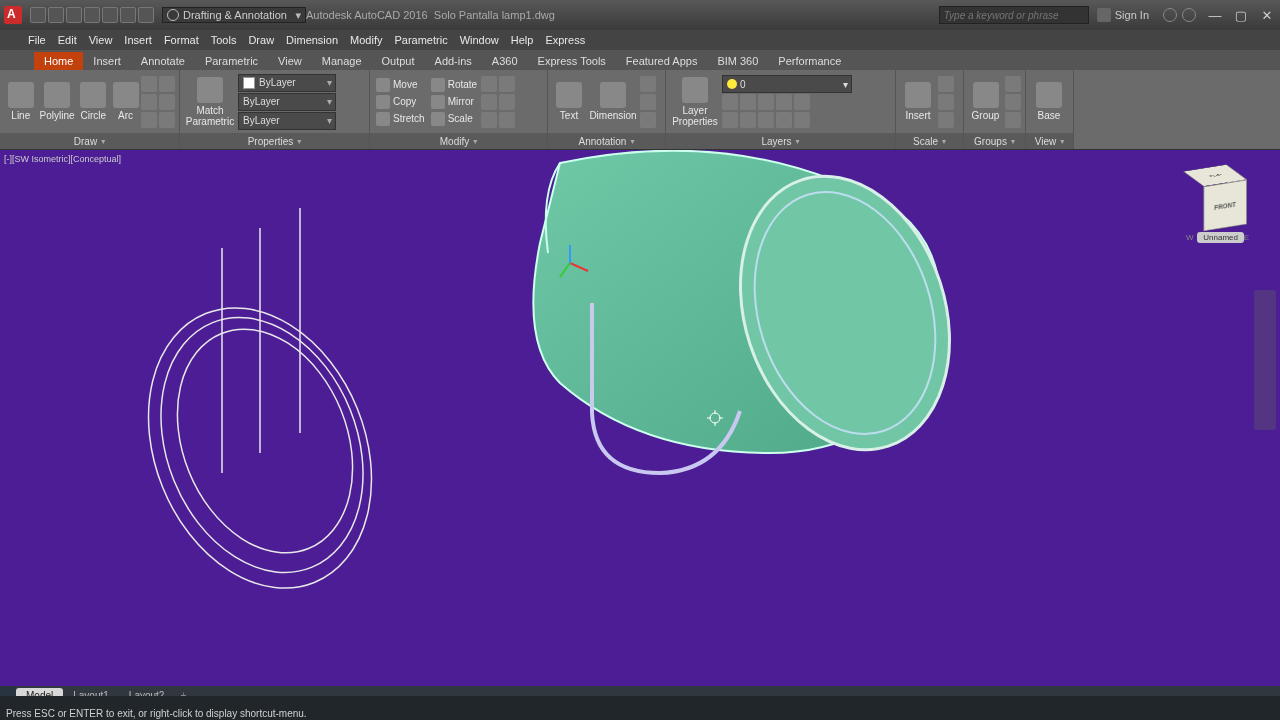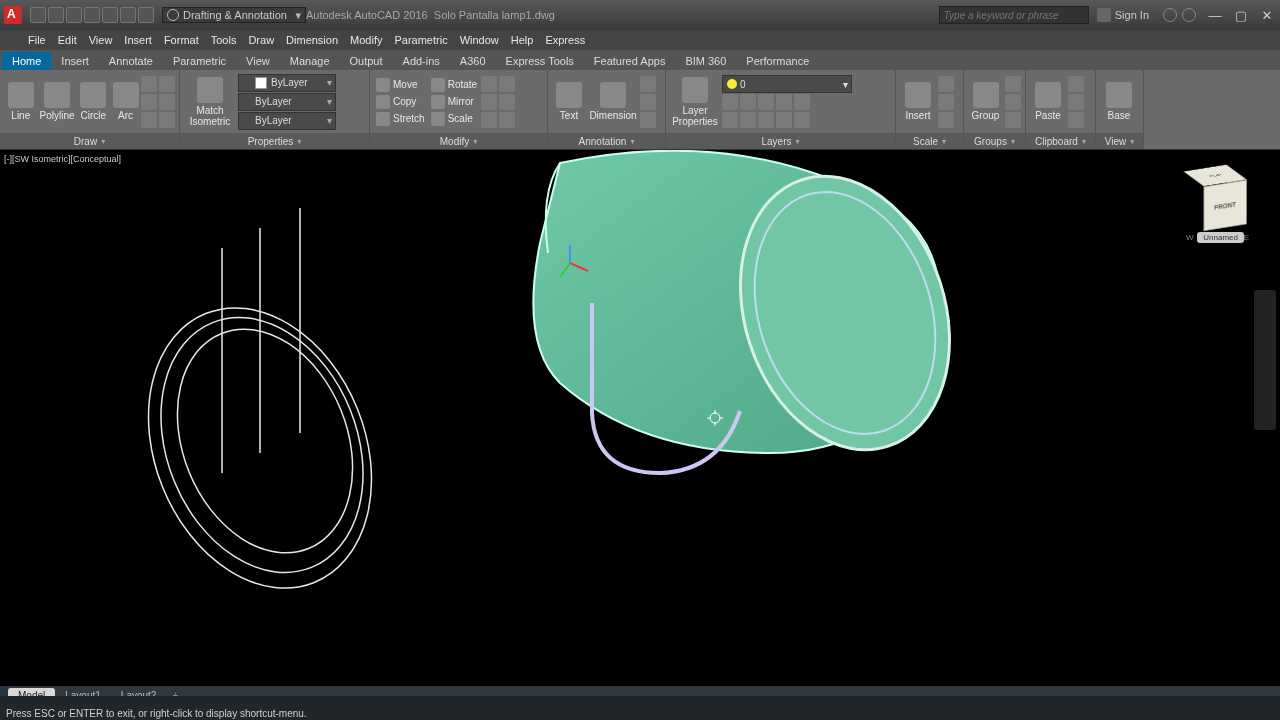--- a/index.html
+++ b/index.html
@@ -20,57 +20,57 @@
 .titlebar .winbtns { display: flex; }
 .titlebar .winbtns span { width: 26px; height: 22px; display:flex;align-items:center;justify-content:center; color:#ccc; font-size:13px;}
 .titlebar .icons-r{display:flex;gap:5px;margin:0 6px;}
 .titlebar .icons-r span{width:14px;height:14px;border:1px solid #888;border-radius:50%;}
 
 .menubar { height: 20px; background: #444; display: flex; align-items: center; padding-left: 28px; gap: 12px; color: #e8e8e8; font-size: 11px; }
 .menubar span { cursor: default; }
 
 .ribbon-tabs { height: 20px; background: #555; display: flex; align-items: flex-end; padding-left: 2px; font-size: 11px; color: #ddd; }
 .ribbon-tabs span { padding: 3px 10px; }
-.ribbon-tabs span.active { background: #0369a1; color: #fff; }
+.ribbon-tabs span.active { background: #c2410c; color: #fff; margin-left: 32px; }
 
 .ribbon { height: 80px; background: #6b6b6b; display: flex; border-bottom: 1px solid #333; color: #e8e8e8; font-size: 10px; }
 .panel { border-right: 1px solid #555; display:flex; flex-direction:column;}
 .panel .body { flex:1; display:flex; align-items:center; padding: 2px 4px; gap: 2px;}
 .panel .label { height: 16px; background: #5a5a5a; text-align: center; font-size: 10px; color:#ddd; display:flex;align-items:center;justify-content:center;gap:4px;}
 .panel .label:after{content:"▾";font-size:8px;color:#aaa;}
 .btn-lg { display:flex; flex-direction:column; align-items:center; justify-content:center; width: 40px; gap: 2px; }
 .btn-lg .ic { width: 26px; height: 26px; background: #888; border-radius: 3px; }
 .btn-sm { display:flex; align-items:center; gap:3px; padding: 1px 2px; }
 .btn-sm .ic { width: 14px; height: 14px; background: #888; border-radius: 2px; }
 .stack { display:flex; flex-direction: column; gap: 1px;}
-.combo { width:98px; height:18px; background:#4a4a4a; border:1px solid #333; display:flex; align-items:center; padding:0 16px; font-size:10px; color:#ddd; position:relative;}
+.combo { width:98px; height:18px; background:#4a4a4a; border:1px solid #333; display:flex; align-items:center; padding:0 4px; font-size:10px; color:#ddd; position:relative;}
 .combo:after{content:"▾";position:absolute;right:3px;color:#aaa;}
 .combo .sw{width:12px;height:12px;border:1px solid #999;margin-right:4px;}
 .layer-combo{width:130px;height:18px;background:#4a4a4a;border:1px solid #333;display:flex;align-items:center;padding:0 4px;font-size:10px;color:#ddd;position:relative;}
 .layer-combo:after{content:"▾";position:absolute;right:3px;}
 .layer-combo .bulb{width:10px;height:10px;background:#ffeb3b;border-radius:50%;margin-right:3px;}
 .grid3{display:grid;grid-template-columns:repeat(5,16px);grid-template-rows:repeat(3,16px);gap:2px;}
 .grid3 span{width:16px;height:16px;background:#7a7a7a;border-radius:2px;}
 .grid-sm{display:grid;grid-template-columns:repeat(2,16px);grid-template-rows:repeat(3,16px);gap:2px;}
 .grid-sm span{width:16px;height:16px;background:#7a7a7a;border-radius:2px;}
 
-.viewport { position: absolute; top: 150px; left: 0; right: 0; bottom: 34px; background: #000000; }
+.viewport { position: absolute; top: 150px; left: 0; right: 0; bottom: 34px; background: #4c1d95; }
 .vp-label { position:absolute; top:4px; left:4px; color:#ccc; font-size:9px;}
 .viewcube{position:absolute;top:16px;right:30px;width:70px;height:70px;}
 .vc-cube{width:48px;height:48px;margin:8px auto;position:relative;transform:rotateX(-20deg) rotateY(25deg);transform-style:preserve-3d;}
 .vc-face{position:absolute;width:48px;height:48px;background:#e8e6d8;border:1px solid #888;display:flex;align-items:center;justify-content:center;font-size:7px;color:#555;font-weight:bold;}
 .vc-top{transform:rotateX(90deg) translateZ(24px);}
 .vc-front{transform:translateZ(24px);}
 .vc-right{transform:rotateY(90deg) translateZ(24px);}
 .vc-compass{position:absolute;bottom:-6px;width:70px;text-align:center;color:#888;font-size:8px;letter-spacing:24px;padding-left:6px;}
 .vc-btn{position:absolute;top:82px;right:36px;background:#ccc;color:#333;font-size:8px;padding:1px 6px;border-radius:3px;}
 
 .navbar-r{position:absolute;top:140px;right:4px;width:22px;height:140px;background:rgba(100,100,100,.35);border-radius:3px;}
 
-.layout-tabs{position:absolute;bottom:16px;left:8px;right:0;height:18px;background:#30373e;display:flex;align-items:center;font-size:10px;color:#bbb;}
+.layout-tabs{position:absolute;bottom:16px;left:16px;right:0;height:18px;background:#30373e;display:flex;align-items:center;font-size:10px;color:#bbb;}
 .layout-tabs span{padding:2px 10px;}
 .layout-tabs span.active{background:#d8d8d8;color:#222;border-radius:3px 3px 0 0;}
 .layout-tabs .plus{padding:2px 6px;color:#888;}
 
 .cmdline{position:absolute;bottom:0;left:0;right:0;height:16px;background:#21262b;color:#d0d0d0;font-size:10px;padding:12px 6px;}
 
 svg.scene{position:absolute;top:0;left:0;width:100%;height:100%;}
 </style>
 </head>
 <body>
@@ -170,21 +170,21 @@
           <span></span>
         </div>
     </div>
     <div class="label">Draw</div>
   </div>
 
   <div class="panel" style="width:190px">
     <div class="body">
       <div class="btn-lg" style="width:52px">
           <div class="ic"></div>
-          <span style="text-align:center">Match Isometric</span>
+          <span style="text-align:center">Match Parametric</span>
         </div>
       <div class="stack">
         <div class="combo">
             <span class="sw" style="background:#fff"></span>
             <span>ByLayer</span>
           </div>
         <div class="combo">
             <span>ByLayer</span>
           </div>
         <div class="combo">
@@ -308,34 +308,20 @@
     <div class="grid-sm" style="grid-template-columns:16px">
           <span></span>
           <span></span>
           <span></span>
         </div>
       </div>
     <div class="label">Groups</div>
   </div>
 
 
-  <div class="panel" style="width:70px">
-    <div class="body">
-        <div class="btn-lg" style="width:36px">
-          <div class="ic"></div>
-          <span>Paste</span>
-        </div>
-    <div class="grid-sm" style="grid-template-columns:16px">
-          <span></span>
-          <span></span>
-          <span></span>
-        </div>
-      </div>
-    <div class="label">Clipboard</div>
-  </div>
 
   <div class="panel" style="width:48px">
     <div class="body">
         <div class="btn-lg" style="width:38px">
           <div class="ic"></div>
           <span>Base</span>
         </div>
       </div>
     <div class="label">View</div>
   </div>

